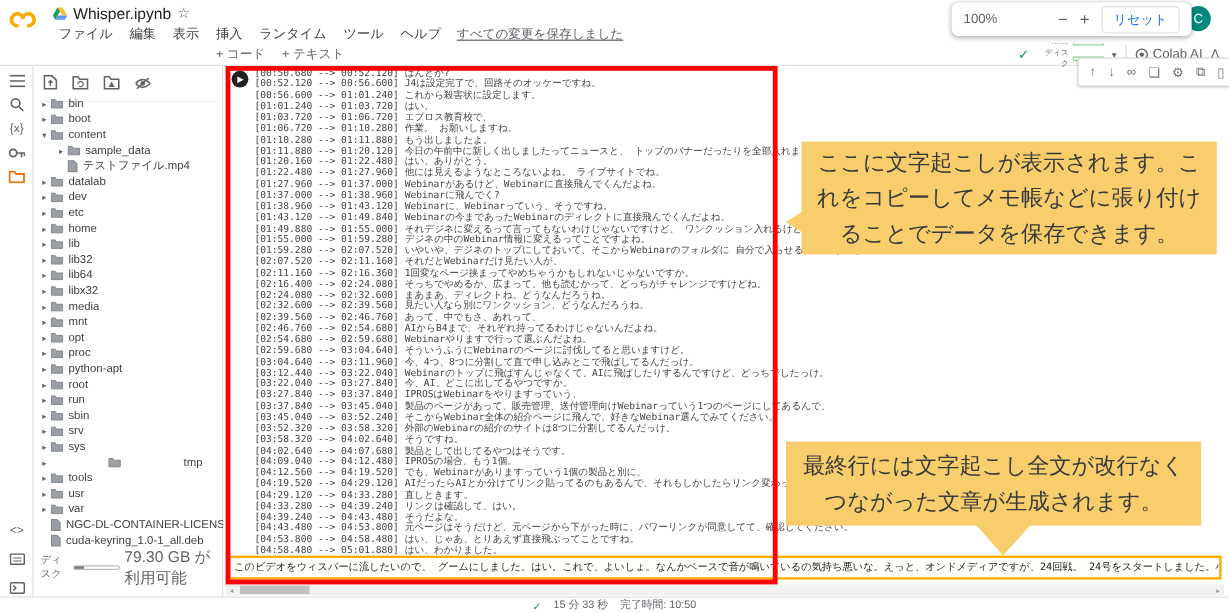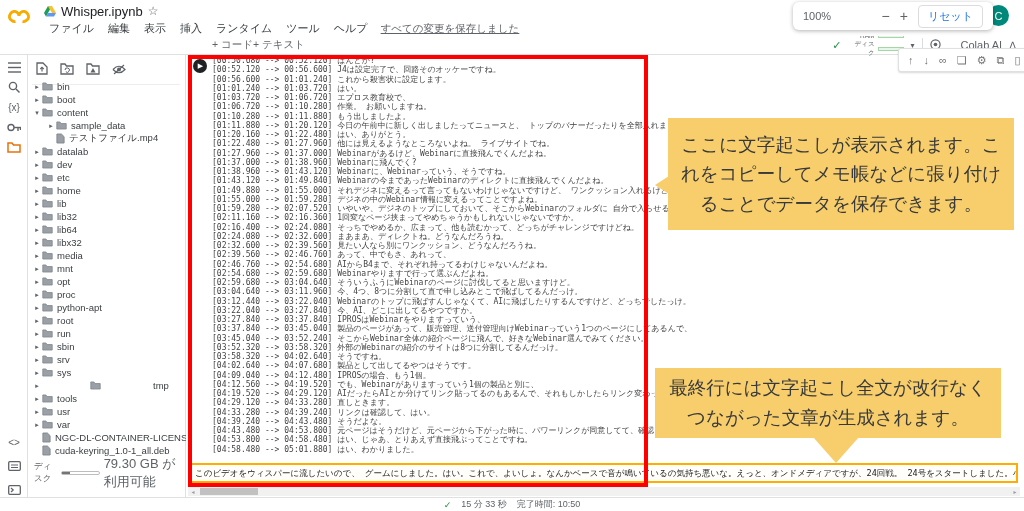--- a/index.html
+++ b/index.html
@@ -23,31 +23,31 @@
   #zoomlevel { font-size:11px; color:#5f6368; flex:1; }
   .zoombtn { font-size:14px; color:#5f6368; background:none; border:none; cursor:pointer; }
   #zoomreset { font-size:11px; color:#1a73e8; border:1px solid #dadce0; border-radius:4px; padding:3px 9px; background:#fff; cursor:pointer; }
   #sharebtn { position:absolute; left:936px; top:10px; font-size:11px; color:#5f6368; background:none; border:none; cursor:pointer; }
   #hdrgear { position:absolute; left:962px; top:6px; font-size:15px; color:#5f6368; background:none; border:none; cursor:pointer; }
   #avatar { position:absolute; left:988px; top:5px; width:21px; height:21px; border-radius:50%; background:#00897b;
     color:#fff; font-size:11px; display:flex; align-items:center; justify-content:center; cursor:pointer; }
 
   
   #toolbar { position:absolute; left:0; top:36px; width:1024px; height:19px; background:#fff; border-bottom:1px solid #e0e0e0; z-index:15; }
-  #addbtns { position:absolute; left:212px; top:2px; display:flex; }
+  #addbtns { position:absolute; left:180px; top:2px; display:flex; gap:14px; }
   .addbtn { font-size:10.5px; color:#5f6368; background:none; border:none; cursor:pointer; }
   #res { position:absolute; right:8px; top:0; height:18px; display:flex; align-items:center; gap:7px; }
   .chk { color:#1e8e3e; font-size:11px; }
   .gaugeblock { display:flex; flex-direction:column; gap:1px; }
   .gaugerow { display:flex; align-items:center; gap:3px; }
   .gaugelbl { font-size:6.5px; color:#5f6368; width:26px; text-align:right; }
   .gaugebar { width:26px; height:4px; border:1px solid #a5d6a7; background:#e8f5e9; }
   .tinycaret { font-size:8px; color:#5f6368; background:none; border:none; cursor:pointer; }
   .vdiv { width:1px; height:14px; background:#dadce0; }
-  #colabai { display:flex; align-items:flex-start; gap:20px; font-size:11px; color:#5f6368; background:none; border:none; cursor:pointer; }
+  #colabai { display:flex; align-items:center; gap:4px; font-size:11px; color:#5f6368; background:none; border:none; cursor:pointer; }
   #collapsebtn { font-size:10px; color:#5f6368; background:none; border:none; cursor:pointer; }
 
   
   #rail { position:absolute; left:0; top:55px; width:28px; height:442px; background:#fff; border-right:1px solid #e0e0e0; z-index:12; }
   .railbtn { position:absolute; left:0; width:28px; height:20px; display:flex; align-items:center; justify-content:center;
     background:none; border:none; color:#5f6368; font-size:12px; cursor:pointer; }
   .railbtn svg { display:block; }
   #rail-folder { color:#e8710a; }
 
   
@@ -86,21 +86,21 @@
   #redbox { position:absolute; left:2px; top:0px; width:460px; height:432px; border:4px solid #ff0000; z-index:5; pointer-events:none; }
 
   
   #celltoolbar { position:absolute; left:712px; top:-7px; height:24px; background:#fff; border:1px solid #e0e0e0; border-radius:3px;
     box-shadow:0 1px 2px rgba(0,0,0,.15); display:flex; align-items:center; padding:0 4px; z-index:25; }
   .ctbtn { background:none; border:none; color:#757575; font-size:11px; padding:0 5px; cursor:pointer; }
 
   
   .callout { position:absolute; background:#f7ce6b; color:#38393b; font-size:18.5px; line-height:1.6; text-align:center;
     display:flex; align-items:center; justify-content:center; z-index:8; padding:4px 10px; }
-  #callout1 { left:482px; top:63px; width:346px; height:112px; }
+  #callout1 { left:482px; top:63px; width:346px; height:94px; }
   #callout1 .tail { position:absolute; left:-13px; top:58px; width:0; height:0;
     border-top:9px solid transparent; border-bottom:9px solid transparent; border-right:14px solid #f7ce6b; }
   #callout2 { left:469px; top:313px; width:346px; height:70px; }
   #callout2 .tail { position:absolute; bottom:-25px; left:158px; width:0; height:0;
     border-left:23px solid transparent; border-right:23px solid transparent; border-top:26px solid #f7ce6b; }
 
   
   #statusbar { position:absolute; left:0; top:497px; width:1024px; height:14px; background:#fff; border-top:1px solid #e0e0e0;
     display:flex; align-items:center; justify-content:center; gap:10px; z-index:20; }
   #statusbar .chk { font-size:9px; }
@@ -540,20 +540,21 @@
       <div>[01:11.880 --&gt; 01:20.120] 今日の午前中に新しく出しましたってニュースと、 トップのバナーだったりを全部入れました。</div>
       <div>[01:20.160 --&gt; 01:22.480] はい、ありがとう。</div>
       <div>[01:22.480 --&gt; 01:27.960] 他には見えるようなところないよね。 ライブサイトでね。</div>
       <div>[01:27.960 --&gt; 01:37.000] Webinarがあるけど、Webinarに直接飛んでくんだよね。</div>
       <div>[01:37.000 --&gt; 01:38.960] Webinarに飛んでく?</div>
       <div>[01:38.960 --&gt; 01:43.120] Webinarに、Webinarっていう、そうですね。</div>
       <div>[01:43.120 --&gt; 01:49.840] Webinarの今まであったWebinarのディレクトに直接飛んでくんだよね。</div>
       <div>[01:49.880 --&gt; 01:55.000] それデジネに変えるって言ってもないわけじゃないですけど、 ワンクッション入れるけど。</div>
       <div>[01:55.000 --&gt; 01:59.280] デジネの中のWebinar情報に変えるってことですよね。</div>
       <div>[01:59.280 --&gt; 02:07.520] いやいや、デジネのトップにしておいて、そこからWebinarのフォルダに 自分で入らせるっていう感じで</div>
+      <div>[02:07.520 --&gt; 02:11.160] それだとWebinarだけ見たい人が、</div>
       <div>[02:11.160 --&gt; 02:16.360] 1回変なページ挟まってやめちゃうかもしれないじゃないですか。</div>
       <div>[02:16.400 --&gt; 02:24.080] そっちでやめるか、広まって、他も読むかって、どっちがチャレンジですけどね。</div>
       <div>[02:24.080 --&gt; 02:32.600] まあまあ、ディレクトね。どうなんだろうね。</div>
       <div>[02:32.600 --&gt; 02:39.560] 見たい人なら別にワンクッション、どうなんだろうね。</div>
       <div>[02:39.560 --&gt; 02:46.760] あって、中でもさ、あれって、</div>
       <div>[02:46.760 --&gt; 02:54.680] AIからB4まで、それぞれ持ってるわけじゃないんだよね。</div>
       <div>[02:54.680 --&gt; 02:59.680] Webinarやりますで行って選ぶんだよね。</div>
       <div>[02:59.680 --&gt; 03:04.640] そういうふうにWebinarのページに討伐してると思いますけど。</div>
       <div>[03:04.640 --&gt; 03:11.960] 今、4つ、8つに分割して直で申し込みとこで飛ばしてるんだっけ。</div>
       <div>[03:12.440 --&gt; 03:22.040] Webinarのトップに飛ばすんじゃなくて、AIに飛ばしたりするんですけど、どっちでしたっけ。</div>

